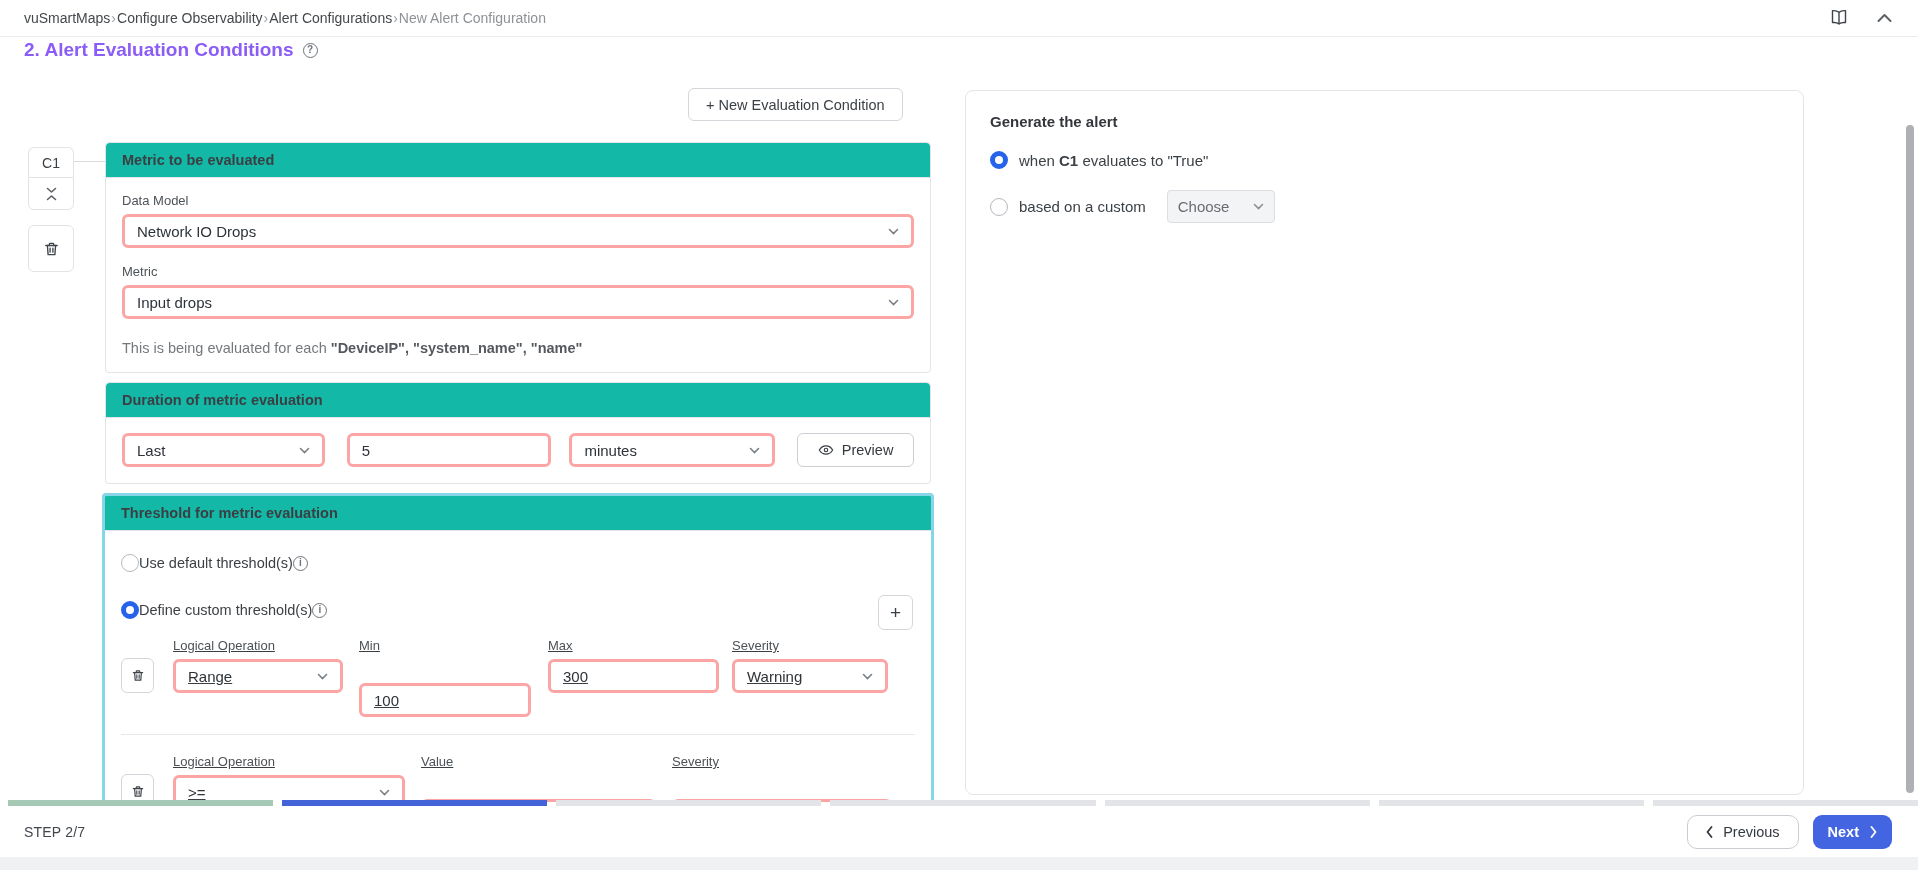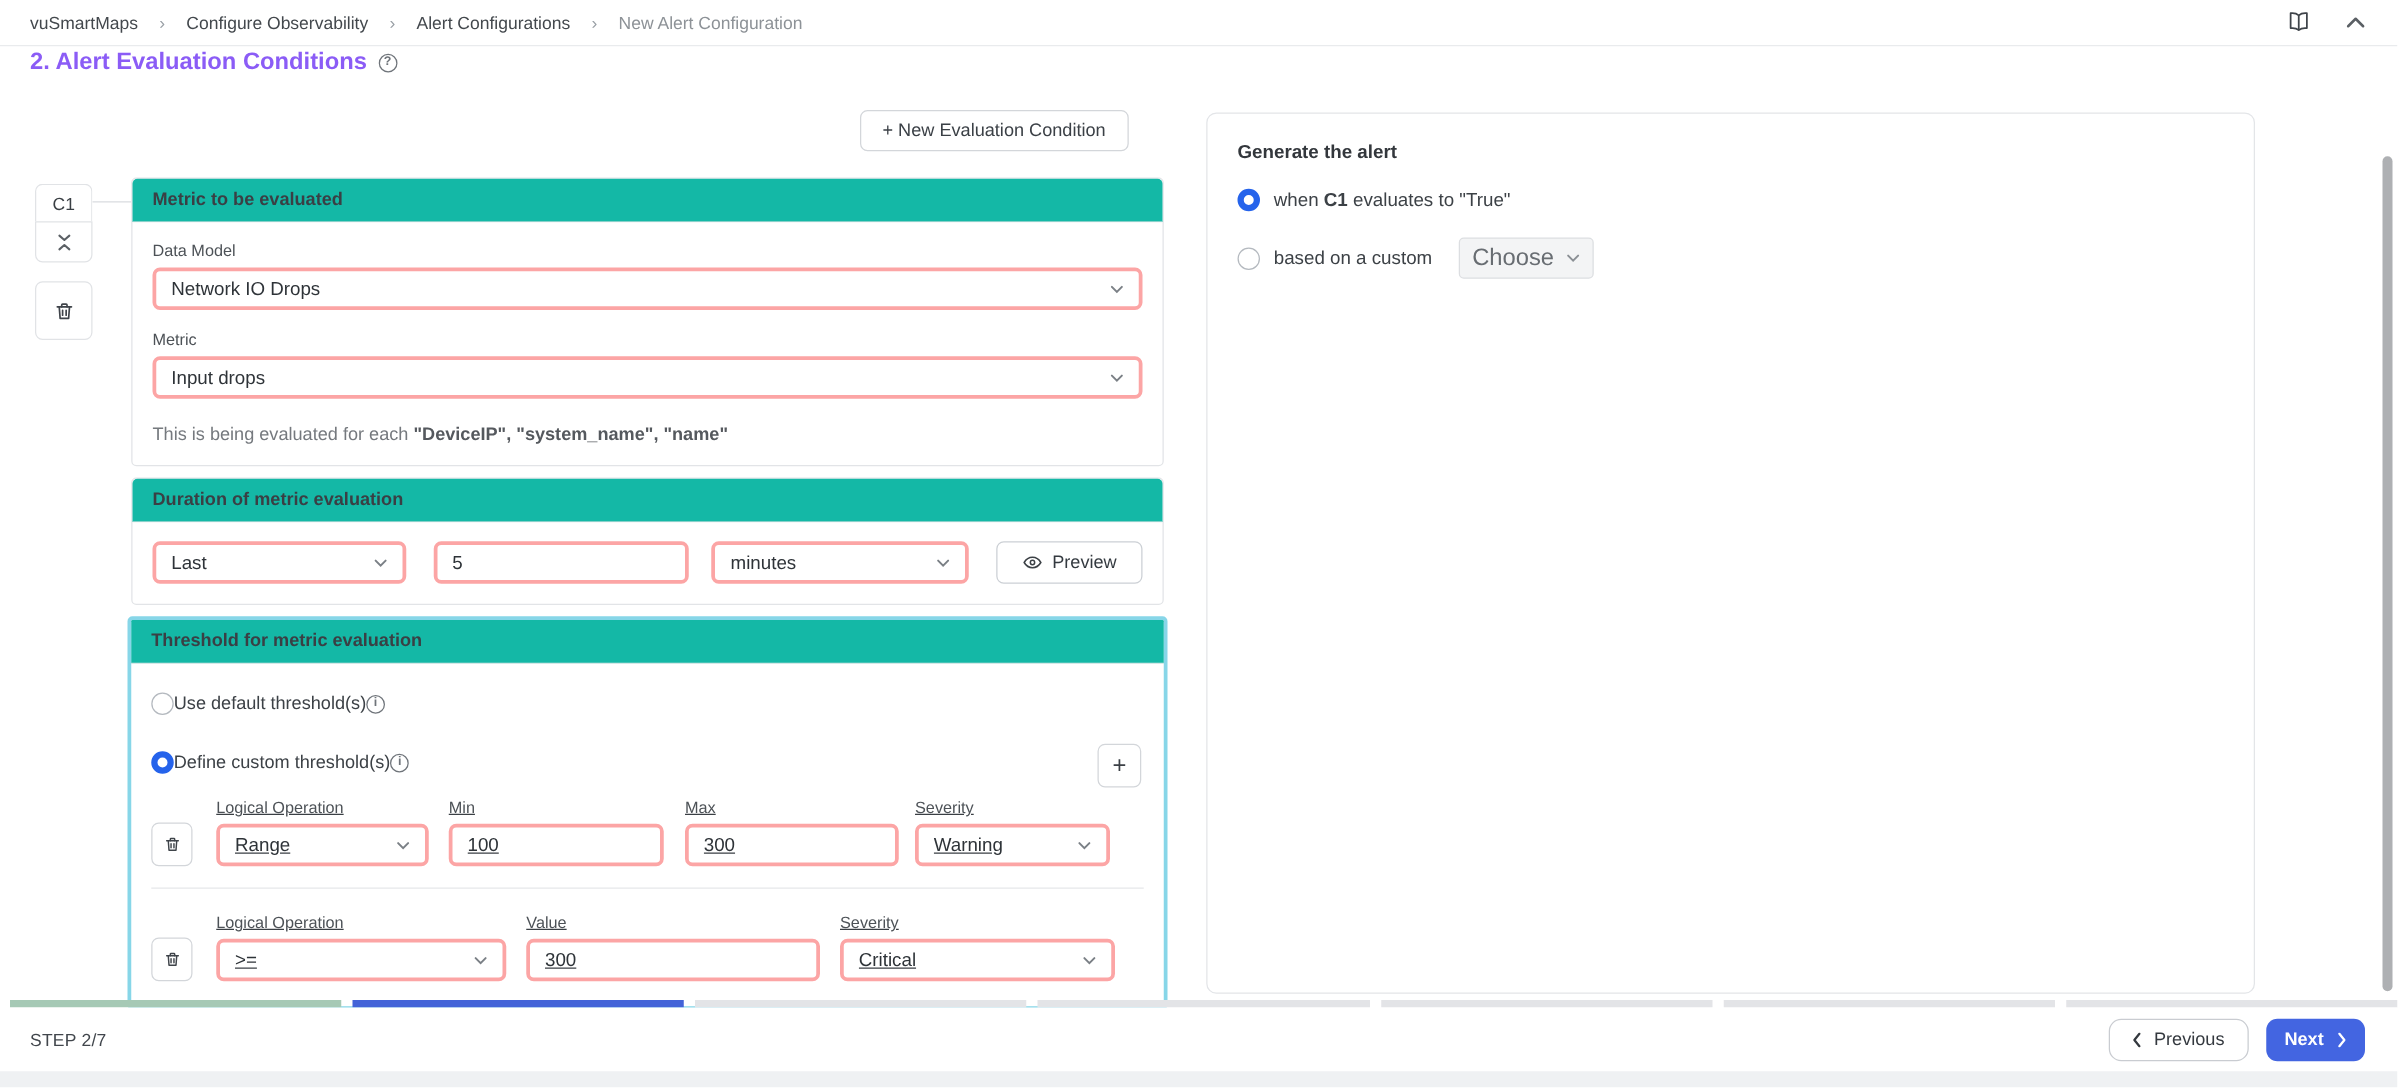--- a/index.html
+++ b/index.html
@@ -9,21 +9,21 @@
     font-family:"Liberation Sans", sans-serif; color:#3a3f44;
   }
   svg { display:block; }
 
   
   .topbar {
     position:absolute; top:0; left:0; right:0; height:37px; background:#fff;
     border-bottom:1px solid #e9ebed; display:flex; align-items:center;
     padding:0 26px 0 24px; z-index:20;
   }
-  .crumbs { display:flex; align-items:center; gap:17px; font-size:14px; color:#43484d; }
+  .crumbs { display:flex; align-items:center; gap:1px; font-size:14px; color:#43484d; }
   .crumb-sep { color:#9aa0a6; font-size:14px; }
   .crumb-last { color:#8d9297; }
   .topbar-icons { margin-left:auto; display:flex; align-items:center; gap:28px; }
 
   
   .heading-row { position:absolute; top:39px; left:24px; display:flex; align-items:center; gap:9px; z-index:1; }
   .heading { font-size:19px; font-weight:700; color:#8b5cf6; }
   .circle-glyph {
     width:15px; height:15px; border:1.2px solid #6f747a; border-radius:50%;
     display:flex; align-items:center; justify-content:center;
@@ -102,38 +102,38 @@
     border:1px solid #d3d6da; border-radius:6px; background:#fff;
     font-size:19px; color:#3b4046; cursor:pointer; font-family:inherit; line-height:1;
   }
 
   .th-row { display:flex; align-items:flex-start; margin-top:19px;text-decoration:underline; }
   .th-col { display:flex; flex-direction:column; }
   .th-trash {
     width:33px; height:35px; margin-top:20px; border:1px solid #d3d6da; border-radius:6px;
     background:#fff; display:flex; align-items:center; justify-content:center; cursor:pointer; flex:none;
   }
-  .g19 { margin-left:19px; } .g16 { margin-left:16px; } .g17 { margin-left:17px; } .g13 { margin-left:13px; }
+  .g19 { margin-left:19px; } .g16 { margin-left:16px;gap:24px; } .g17 { margin-left:17px; } .g13 { margin-left:13px; }
   .w170{width:170px;} .w172{width:172px;} .w171{width:171px;} .w156{width:156px;}
   .w232{width:232px;} .w235{width:235px;} .w220{width:220px;}
   .th-divider { height:1px; background:#e6e8ea; margin:17px 0 0 0; }
   .pb4 { padding-bottom:20px; }
 
   
   .right-panel {
     position:absolute; top:90px; left:965px; width:839px; height:705px;
     border:1px solid #e3e5e8; border-radius:8px; background:#fff; padding:22px 24px;
   }
   .right-title { font-size:15px; font-weight:700; color:#33373c; }
   .gen-opt { display:flex; align-items:center; gap:11px; margin-top:21px; font-size:15px; color:#3c4146; }
   .gen-opt b { font-weight:700; }
   .choose-select {
     margin-left:10px; width:108px; height:33px; border:1px solid #dcdee1; border-radius:4px;
     background:#f3f4f5; display:flex; align-items:center; padding:0 10px;
-    font-size:19px; color:#686d72; cursor:pointer;
+    font-size:15px; color:#686d72; cursor:pointer;
   }
   .choose-select .sel-text { flex:1; }
 
   
   .progress { position:absolute; top:800px; left:0; right:0; height:6px; display:flex; gap:9px; padding-left:8px; }
   .progress .seg { flex:1; height:6px; }
   .footerbar {
     position:absolute; top:806px; left:0; right:0; bottom:13px; background:#fff;
     display:flex; align-items:center; padding:0 26px 0 24px;
   }

